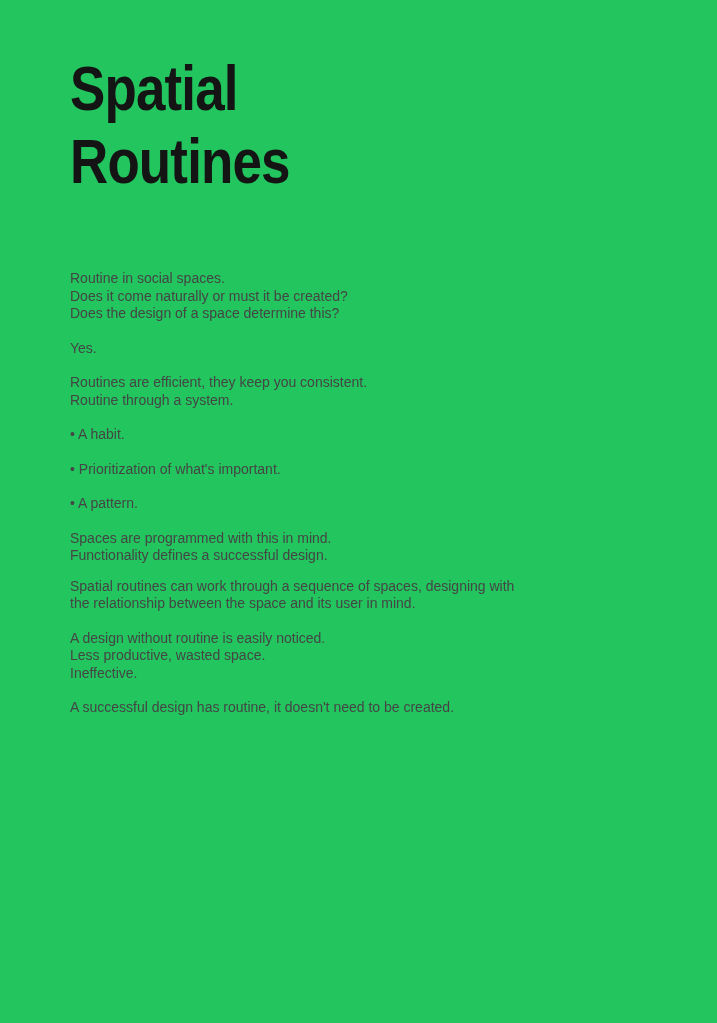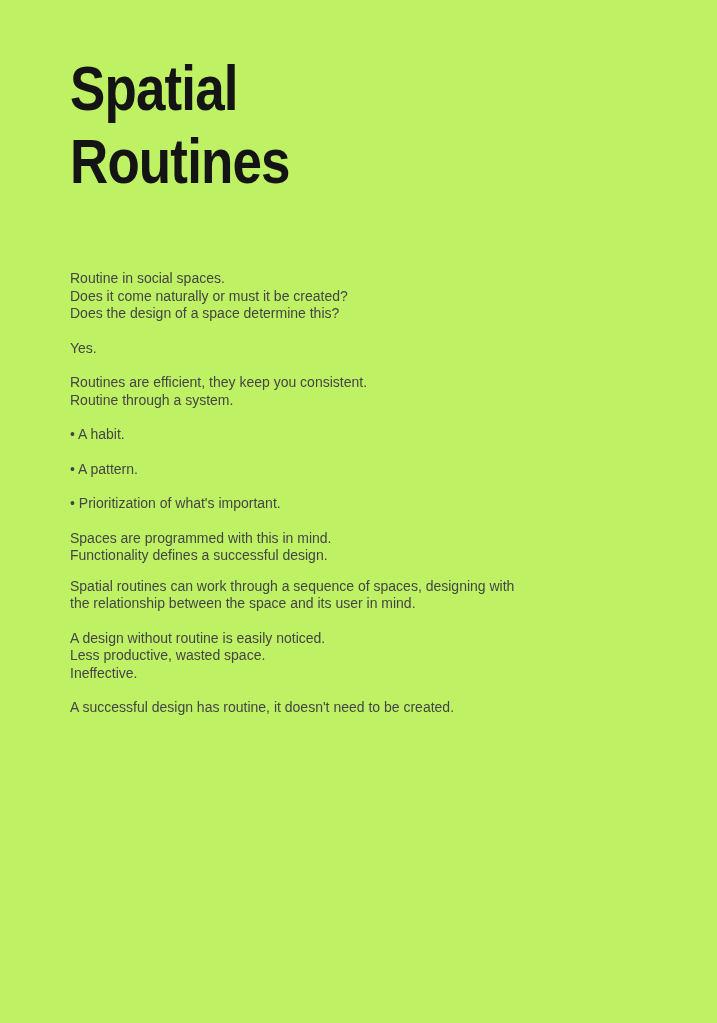--- a/index.html
+++ b/index.html
@@ -4,21 +4,21 @@
 <style>
   html, body {
     margin: 0;
     padding: 0;
     background: #ffffff;
   }
   .page {
     position: relative;
     width: 717px;
     height: 1023px;
-    background: #bef264;
+    background: #22c55e;
     overflow: hidden;
     font-family: "Liberation Sans", sans-serif;
   }
   .content {
     position: absolute;
     left: 70px;
     top: 52px;
     width: 560px;
   }
   .title {
@@ -58,22 +58,22 @@
     <h1 class="title">Spatial
 Routines</h1>
     <div class="body-text">
       <p class="para">Routine in social spaces.
 Does it come naturally or must it be created?
 Does the design of a space determine this?</p>
       <p class="para">Yes.</p>
       <p class="para">Routines are efficient, they keep you consistent.
 Routine through a system.</p>
       <p class="para bullet">• A habit.</p>
+      <p class="para bullet">• Prioritization of what's important.</p>
       <p class="para bullet">• A pattern.</p>
-      <p class="para bullet">• Prioritization of what's important.</p>
       <p class="para">Spaces are programmed with this in mind.
 Functionality defines a successful design.</p>
       <p class="para tight">Spatial routines can work through a sequence of spaces, designing with
 the relationship between the space and its user in mind.</p>
       <p class="para">A design without routine is easily noticed.
 Less productive, wasted space.
 Ineffective.</p>
       <p class="para">A successful design has routine, it doesn't need to be created.</p>
     </div>
   </div>

